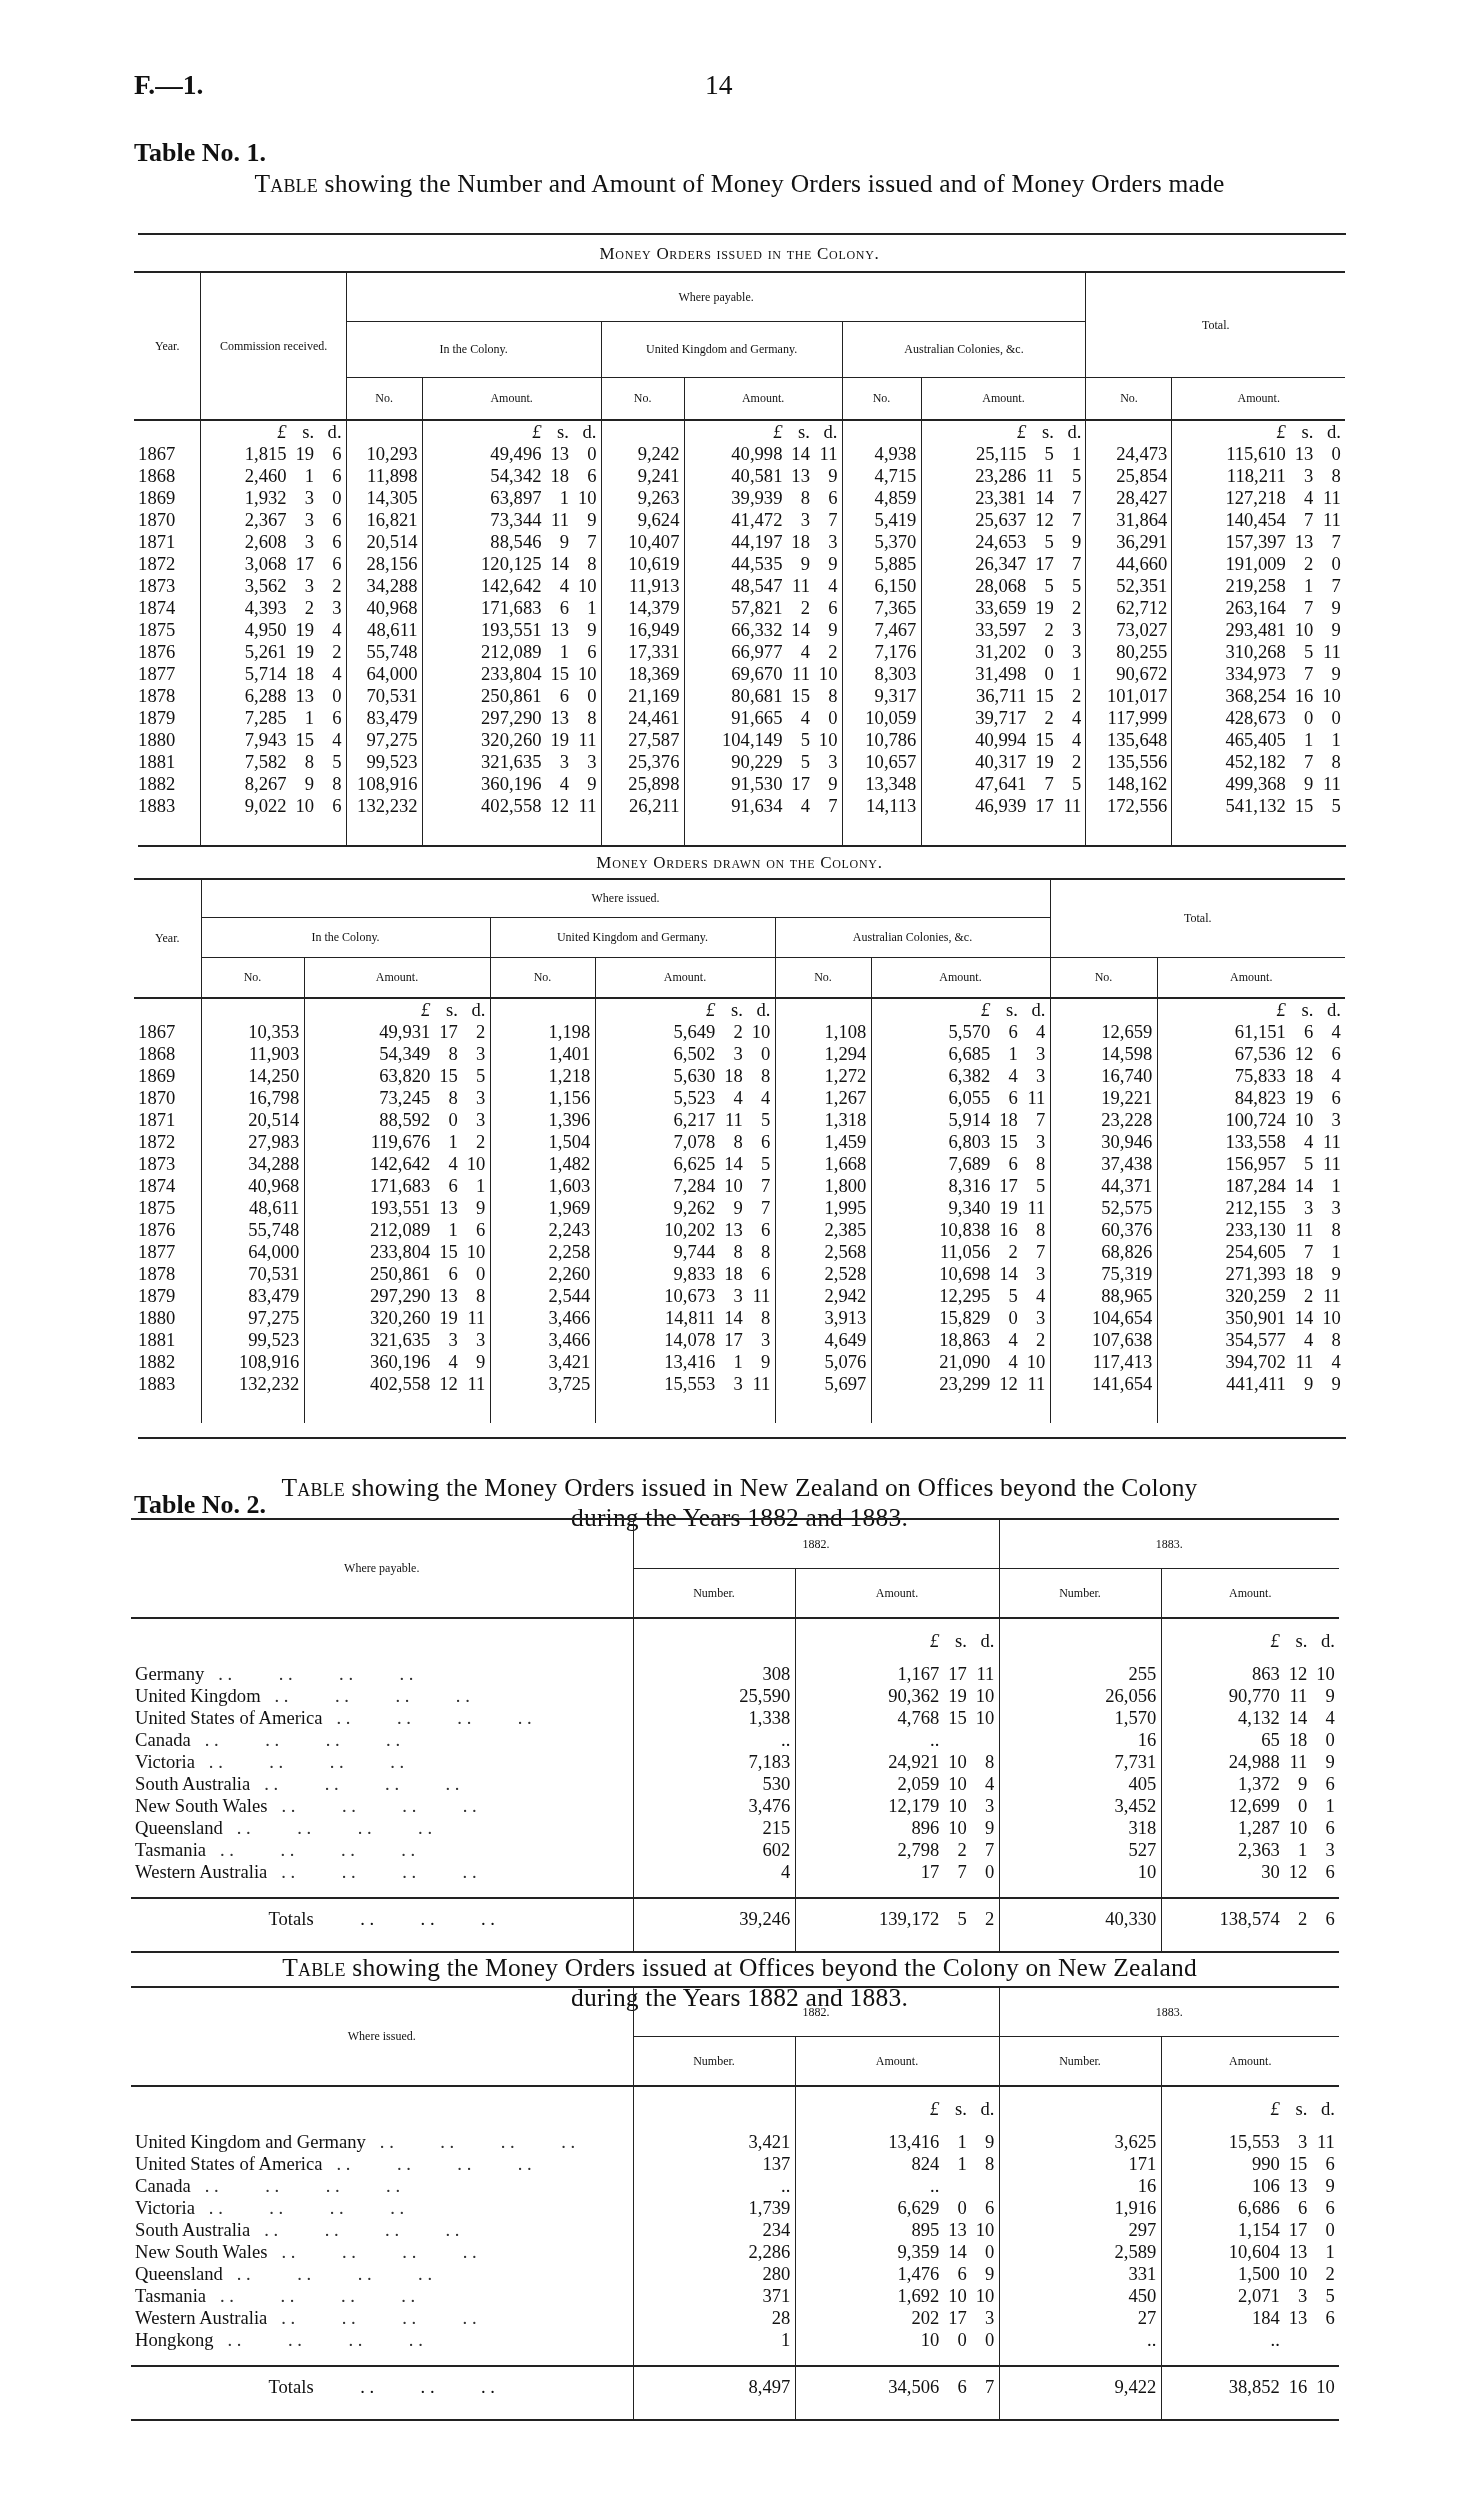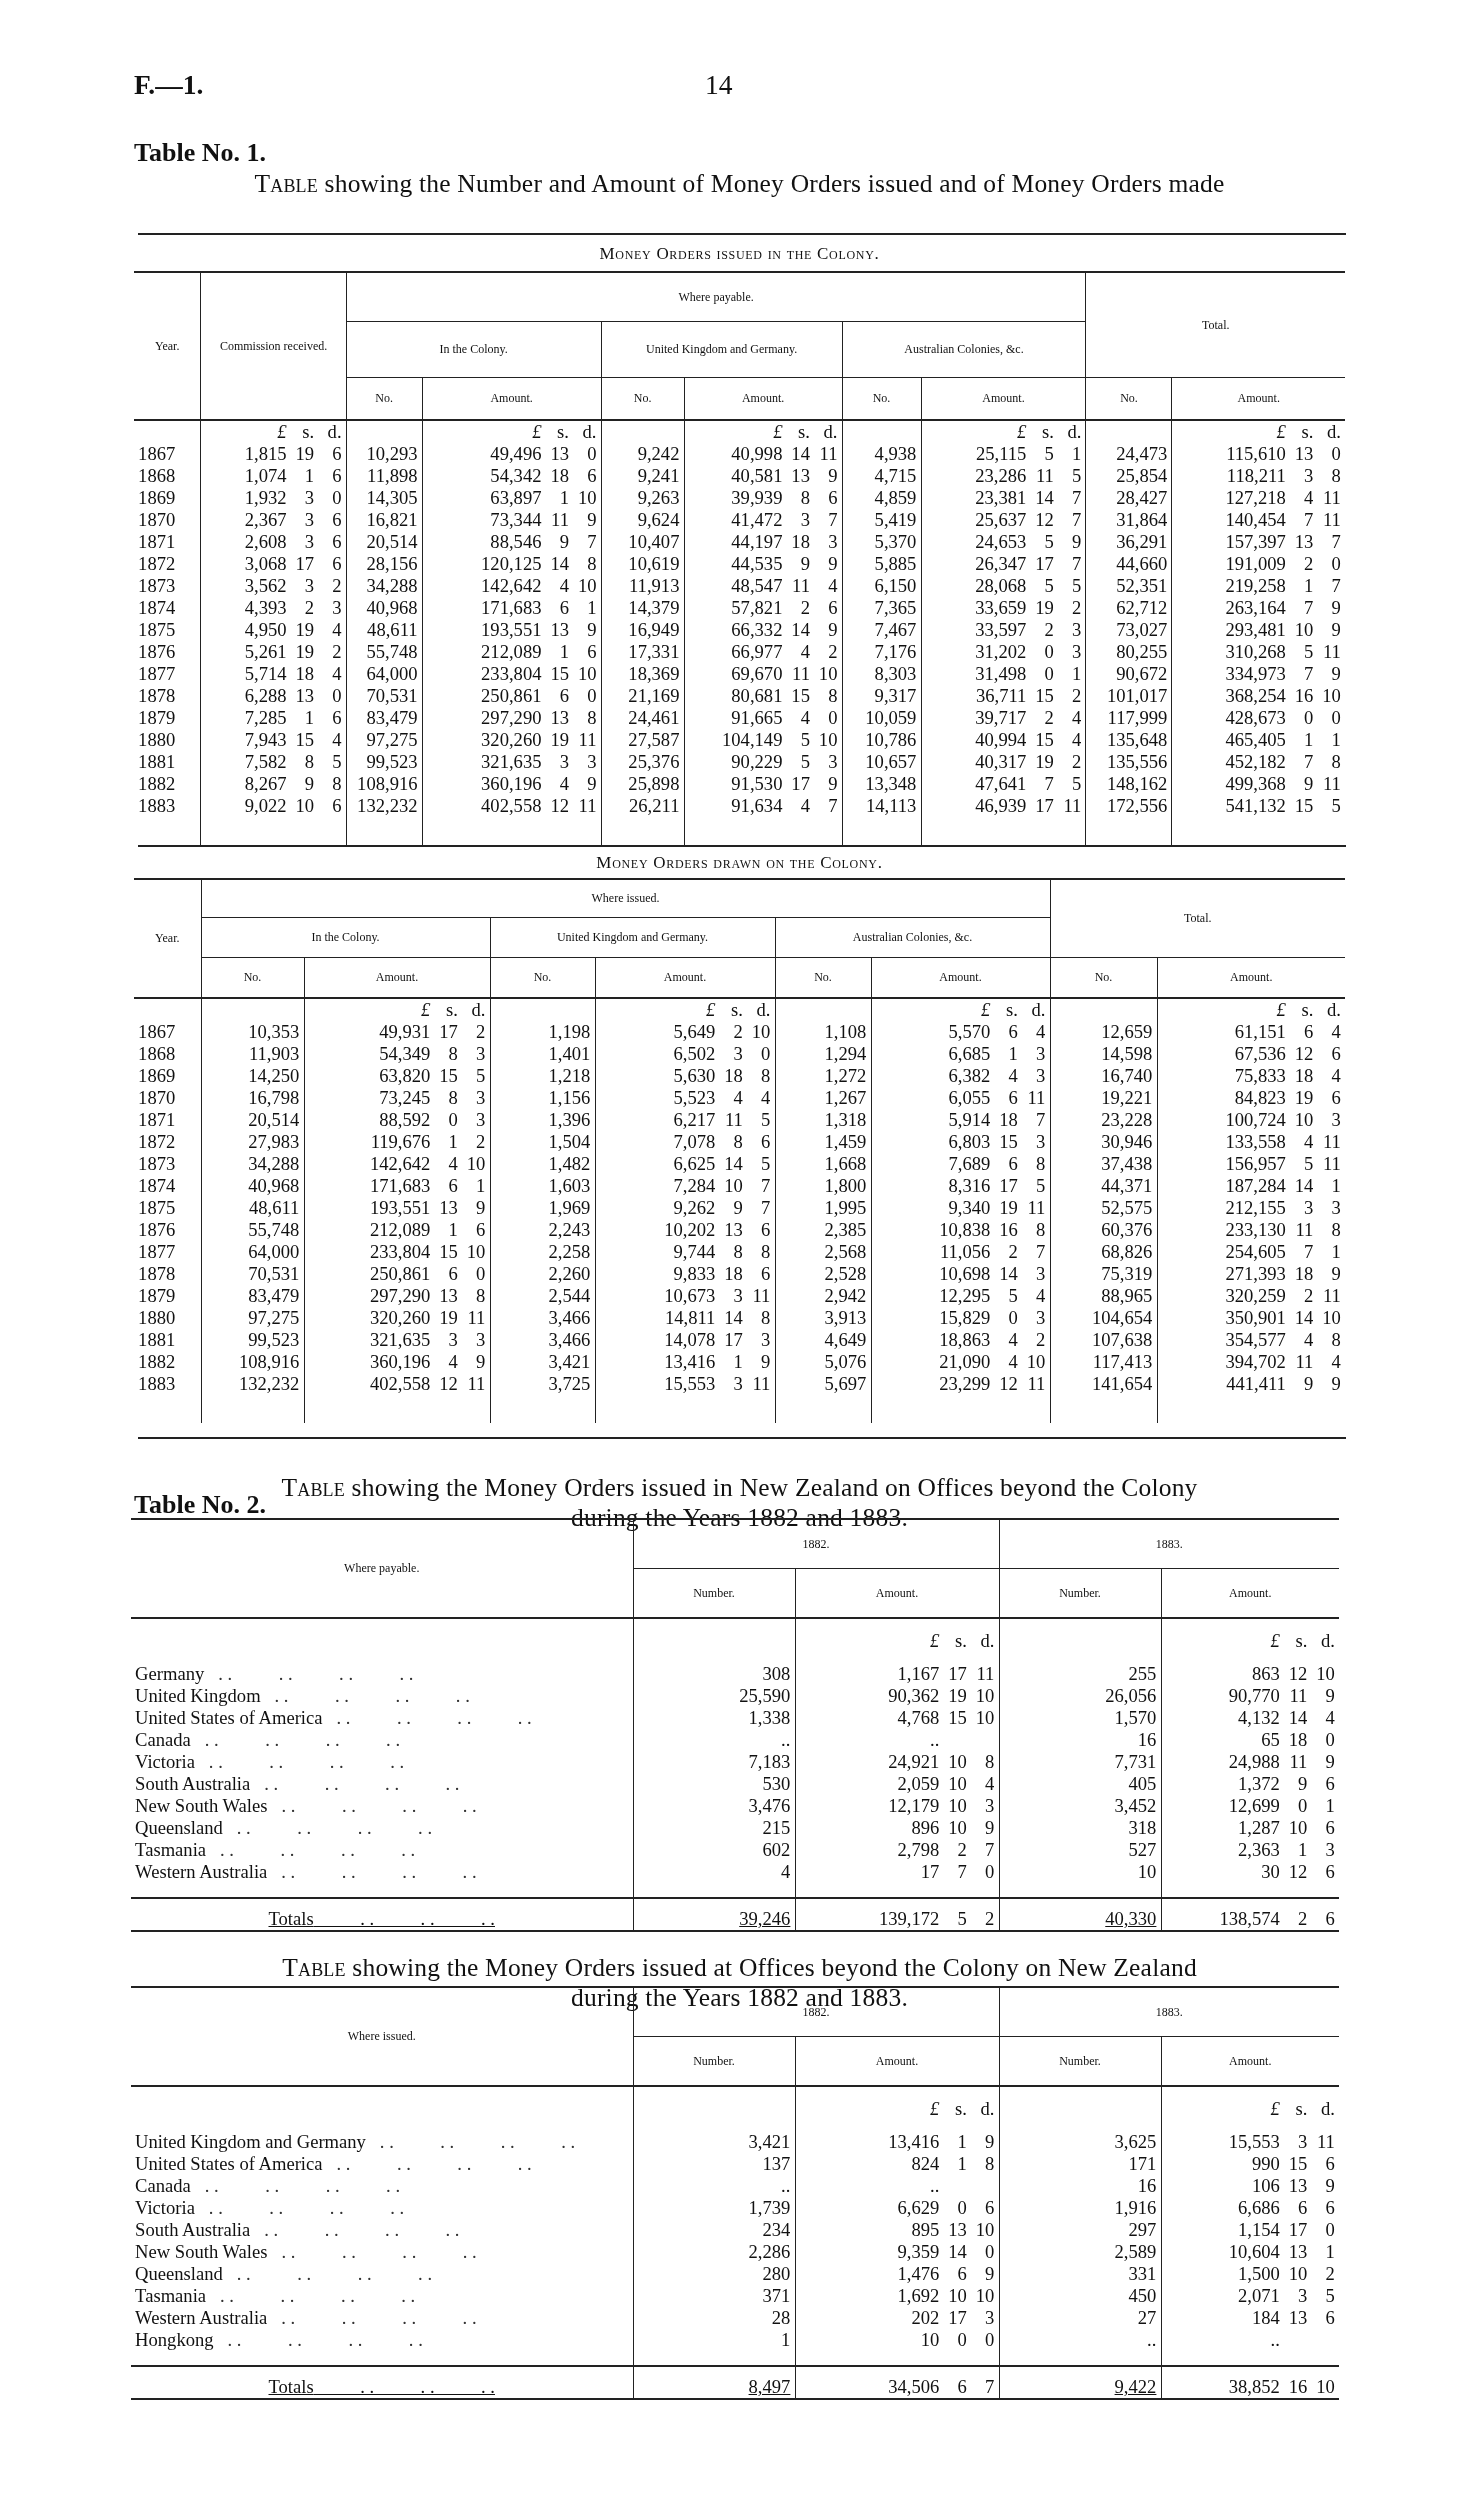--- a/index.html
+++ b/index.html
@@ -27,21 +27,21 @@
   td.yr { text-align: left; padding-left: 0; }
   td.lsd { text-align: right; }
   .amt { display: inline-block; }
   .amt .l { display: inline-block; min-width: 81px; text-align: right; }
   .amt .s { display: inline-block; width: 27.5px; text-align: right; }
   .amt .d { display: inline-block; width: 27.5px; text-align: right; }
   .unit-row td { font-size: 18.6px; padding-top: 9.6px; }
   .unit-row .l { font-style: italic; }
   td.place { text-align: left; padding-left: 0; }
   td.place .dots { color: #333; }
-  tr.totals td { padding-top: 9.6px; padding-bottom: 0; text-decoration: underline; }
+  tr.totals td { padding-top: 9.6px; padding-bottom: 21px; }
   .center { text-align: center; }
 </style>
 </head>
 <body>
 
 <div class="page-header">
   <span class="page-code">F.—1.</span>
   <span class="page-number">14</span>
 </div>
 
@@ -108,21 +108,21 @@
         <td class="lsd bl"><span class="amt"><span class="l">49,496</span><span class="s">13</span><span class="d">0</span></span></td>
         <td class="num bl">9,242</td>
         <td class="lsd bl"><span class="amt"><span class="l">40,998</span><span class="s">14</span><span class="d">11</span></span></td>
         <td class="num bl">4,938</td>
         <td class="lsd bl"><span class="amt"><span class="l">25,115</span><span class="s">5</span><span class="d">1</span></span></td>
         <td class="num bl">24,473</td>
         <td class="lsd bl"><span class="amt"><span class="l">115,610</span><span class="s">13</span><span class="d">0</span></span></td>
       </tr>
       <tr>
         <td class="yr">1868</td>
-        <td class="lsd bl"><span class="amt"><span class="l">1,074</span><span class="s">1</span><span class="d">6</span></span></td>
+        <td class="lsd bl"><span class="amt"><span class="l">2,460</span><span class="s">1</span><span class="d">6</span></span></td>
         <td class="num bl">11,898</td>
         <td class="lsd bl"><span class="amt"><span class="l">54,342</span><span class="s">18</span><span class="d">6</span></span></td>
         <td class="num bl">9,241</td>
         <td class="lsd bl"><span class="amt"><span class="l">40,581</span><span class="s">13</span><span class="d">9</span></span></td>
         <td class="num bl">4,715</td>
         <td class="lsd bl"><span class="amt"><span class="l">23,286</span><span class="s">11</span><span class="d">5</span></span></td>
         <td class="num bl">25,854</td>
         <td class="lsd bl"><span class="amt"><span class="l">118,211</span><span class="s">3</span><span class="d">8</span></span></td>
       </tr>
       <tr>

